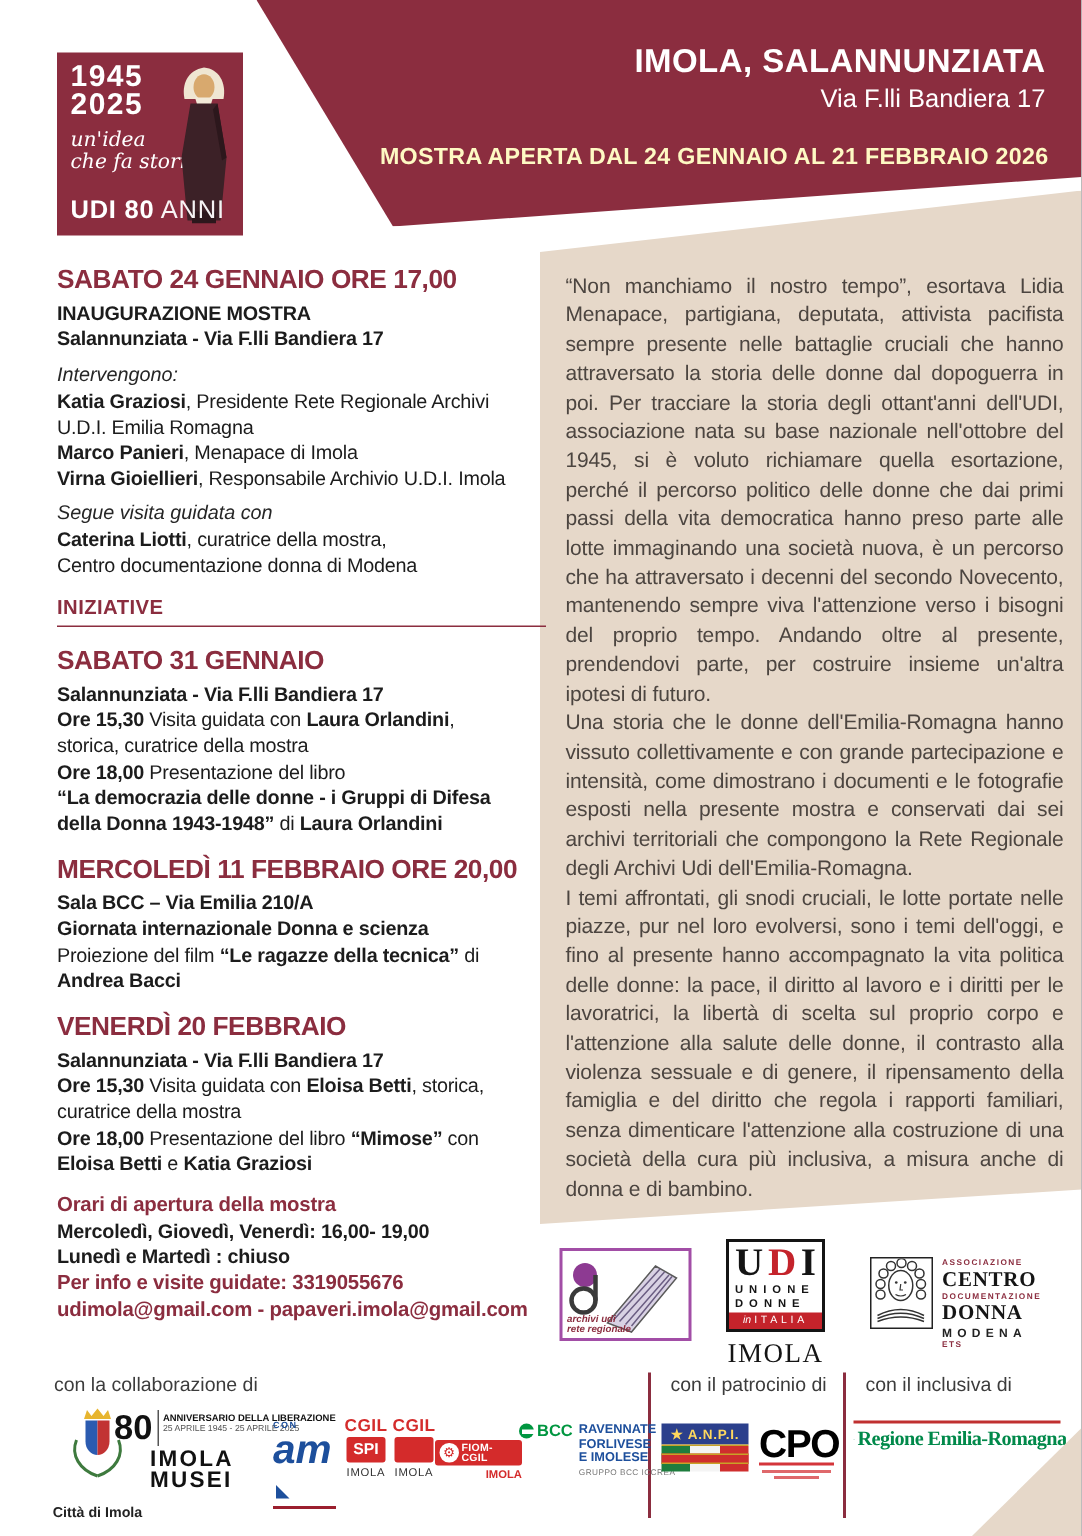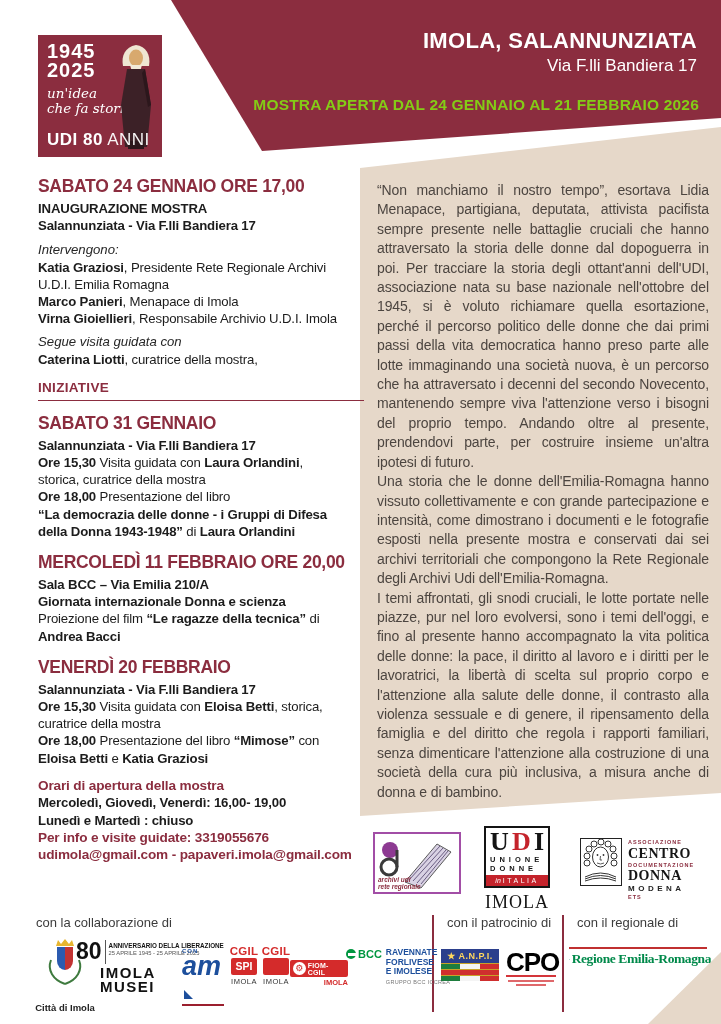--- a/index.html
+++ b/index.html
@@ -30,21 +30,21 @@
   .logo-brand b{font-weight:700;}
   .logo-brand span.thin{font-weight:400;opacity:.95;}
   .logo-figure{position:absolute;right:2px;top:8px;}
   
   .banner{
     position:absolute;left:0;top:0;width:721px;height:151px;background:var(--maroon);
     clip-path:polygon(171px 0,721px 0,721px 118px,262px 151px);
   }
   .banner-title{position:absolute;top:28px;right:24px;color:#fff;font-weight:700;font-size:22px;letter-spacing:.3px;white-space:nowrap;}
   .banner-sub{position:absolute;top:56px;right:24px;color:#fff;font-size:17px;font-weight:400;white-space:nowrap;}
-  .banner-line{position:absolute;top:96px;right:22px;color:#84cc16;font-weight:700;font-size:15.5px;letter-spacing:.2px;white-space:nowrap;}
+  .banner-line{position:absolute;top:96px;right:22px;color:#fef9c3;font-weight:700;font-size:15.5px;letter-spacing:.2px;white-space:nowrap;}
   
   .left-col{position:absolute;left:38px;top:176px;width:326px;}
   .lr-h{color:var(--maroon);font-weight:700;font-size:17.5px;line-height:20px;margin:12px 0 4px;letter-spacing:-.3px;white-space:nowrap;}
   .left-col .lr-h:first-child{margin-top:0;}
   .lr-iniz{color:var(--maroon);font-weight:700;font-size:13.5px;letter-spacing:.3px;border-bottom:1.5px solid var(--maroon);padding-bottom:5px;margin-bottom:2px;}
   .lr-i{font-style:italic;font-size:13.2px;line-height:17.2px;color:#262626;}
   .lr-l{font-size:13.2px;line-height:17.2px;color:var(--ink);letter-spacing:-.15px;}
   .lr-r{font-size:13.6px;line-height:17.6px;color:var(--maroon);font-weight:700;letter-spacing:-.15px;}
   
   .beige{
@@ -177,20 +177,21 @@
       <div class="lr-l"><span style="font-weight: 700;">Salannunziata - Via F.lli Bandiera 17</span></div>
       <div style="height: 7px;"></div>
       <div class="lr-i"><span>Intervengono:</span></div>
       <div class="lr-l"><span style="font-weight: 700;">Katia Graziosi</span><span>, Presidente Rete Regionale Archivi</span></div>
       <div class="lr-l"><span>U.D.I. Emilia Romagna</span></div>
       <div class="lr-l"><span style="font-weight: 700;">Marco Panieri</span><span>, Menapace di Imola</span></div>
       <div class="lr-l"><span style="font-weight: 700;">Virna Gioiellieri</span><span>, Responsabile Archivio U.D.I. Imola</span></div>
       <div style="height: 6px;"></div>
       <div class="lr-i"><span>Segue visita guidata con</span></div>
       <div class="lr-l"><span style="font-weight: 700;">Caterina Liotti</span><span>, curatrice della mostra,</span></div>
+      <div class="lr-l"><span>Centro documentazione donna di Modena</span></div>
       <div style="height: 12px;"></div>
       <div class="lr-iniz"><span>INIZIATIVE</span></div>
       <div class="lr-h"><span>SABATO 31 GENNAIO</span></div>
       <div class="lr-l"><span style="font-weight: 700;">Salannunziata - Via F.lli Bandiera 17</span></div>
       <div class="lr-l"><span style="font-weight: 700;">Ore 15,30</span><span> Visita guidata con </span><span style="font-weight: 700;">Laura Orlandini</span><span>,</span></div>
       <div class="lr-l"><span>storica, curatrice della mostra</span></div>
       <div class="lr-l"><span style="font-weight: 700;">Ore 18,00</span><span> Presentazione del libro</span></div>
       <div class="lr-l"><span style="font-weight: 700;">“La democrazia delle donne - i Gruppi di Difesa</span></div>
       <div class="lr-l"><span style="font-weight: 700;">della Donna 1943-1948”</span><span> di </span><span style="font-weight: 700;">Laura Orlandini</span></div>
       <div class="lr-h"><span>MERCOLEDÌ 11 FEBBRAIO ORE 20,00</span></div>
@@ -269,21 +270,21 @@
       <div class="ct-big">CENTRO</div>
       <div class="ct-tiny">DOCUMENTAZIONE</div>
       <div class="ct-big">DONNA</div>
       <div class="ct-mod">MODENA</div>
       <div class="ct-tiny">ETS</div>
     </div>
   </div>
 
   <div class="flabel" style="left:36px;top:915px;">con la collaborazione di</div>
   <div class="flabel" style="left:447px;top:915px;">con il patrocinio di</div>
-  <div class="flabel" style="left:577px;top:915px;">con il regionale di</div>
+  <div class="flabel" style="left:577px;top:915px;">con il inclusiva di</div>
   <div class="vdiv" style="left:432px;"></div>
   <div class="vdiv" style="left:562px;"></div>
 
   <div class="plogo citta">
     <svg width="44" height="50" viewBox="0 0 44 50">
       <path d="M8 24 C4 34 10 44 22 48" stroke="#3e7a3e" stroke-width="2" fill="none"></path>
       <path d="M36 24 C40 34 34 44 22 48" stroke="#3e7a3e" stroke-width="2" fill="none"></path>
       <path d="M13 10 L15 4 L18 8 L22 3 L26 8 L29 4 L31 10 Z" fill="#e7b52f"></path>
       <path d="M14 11 h8 v23 a8 9 0 0 1 -8 -9 Z" fill="#2b5bb0"></path>
       <path d="M22 11 h8 v14 a8 9 0 0 1 -8 9 Z" fill="#c23333"></path>

